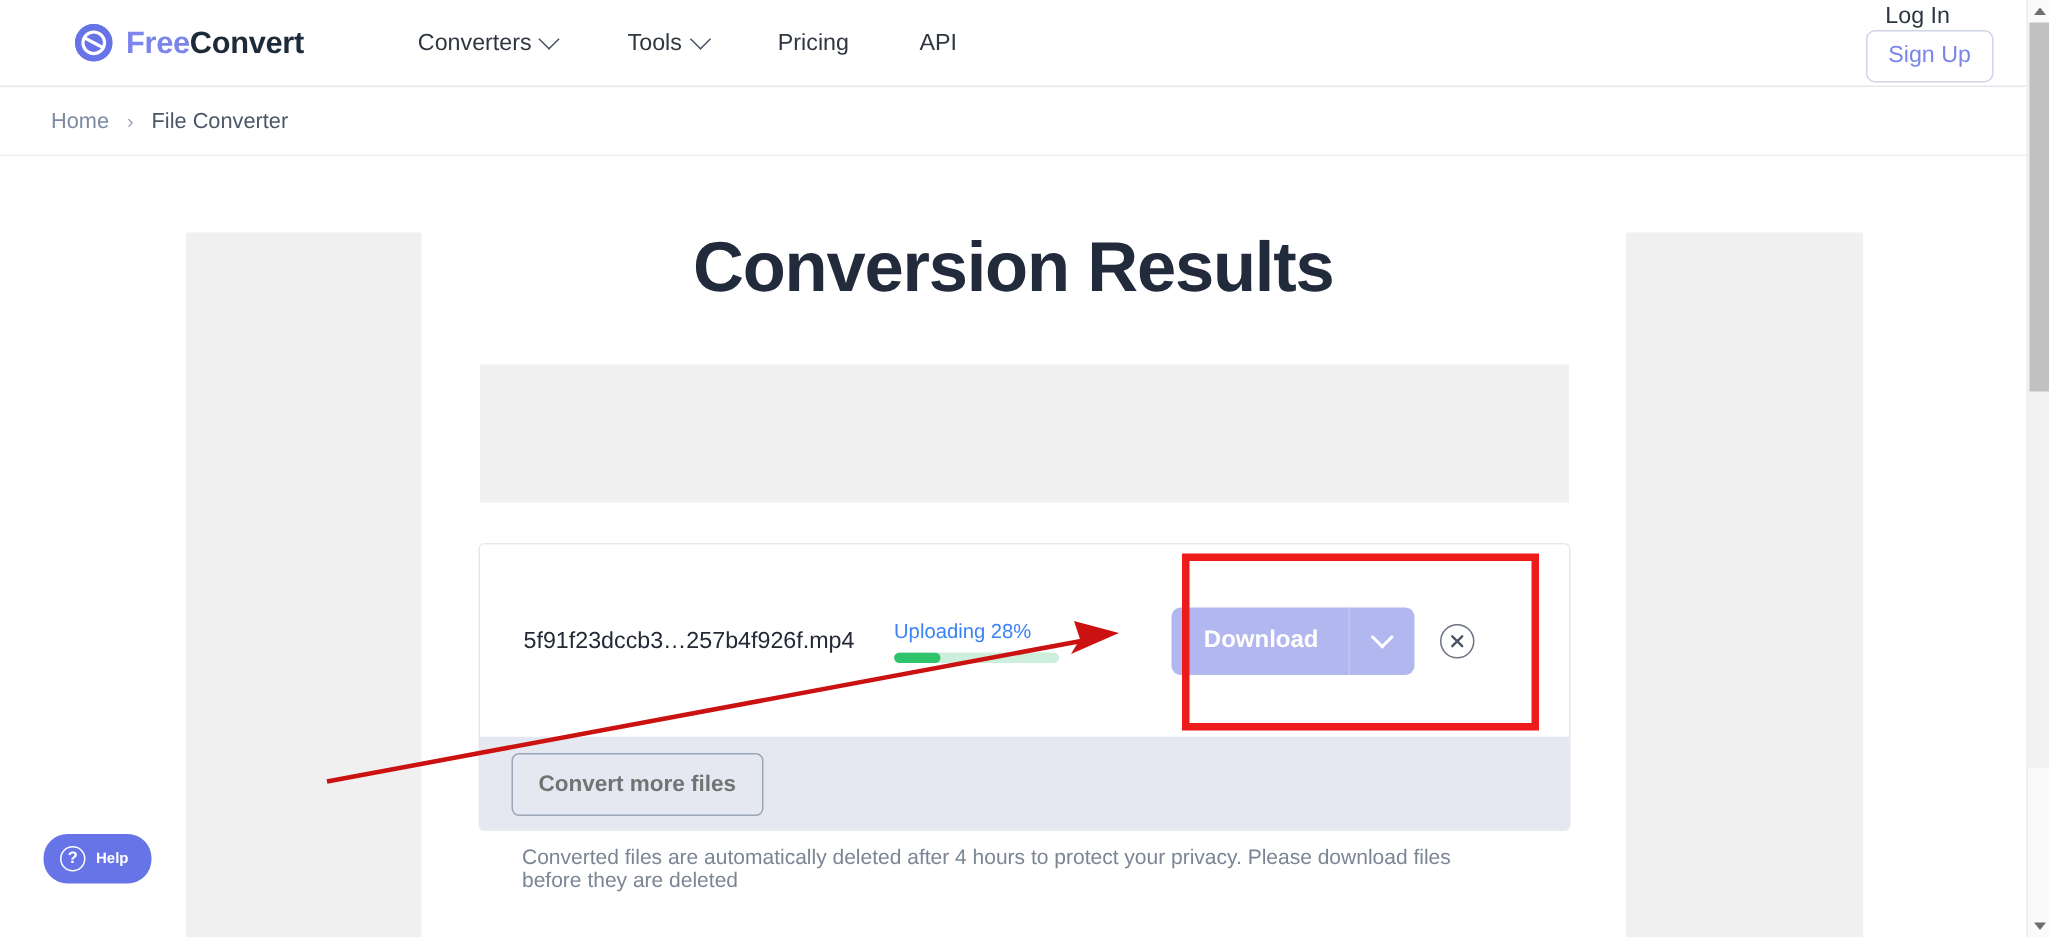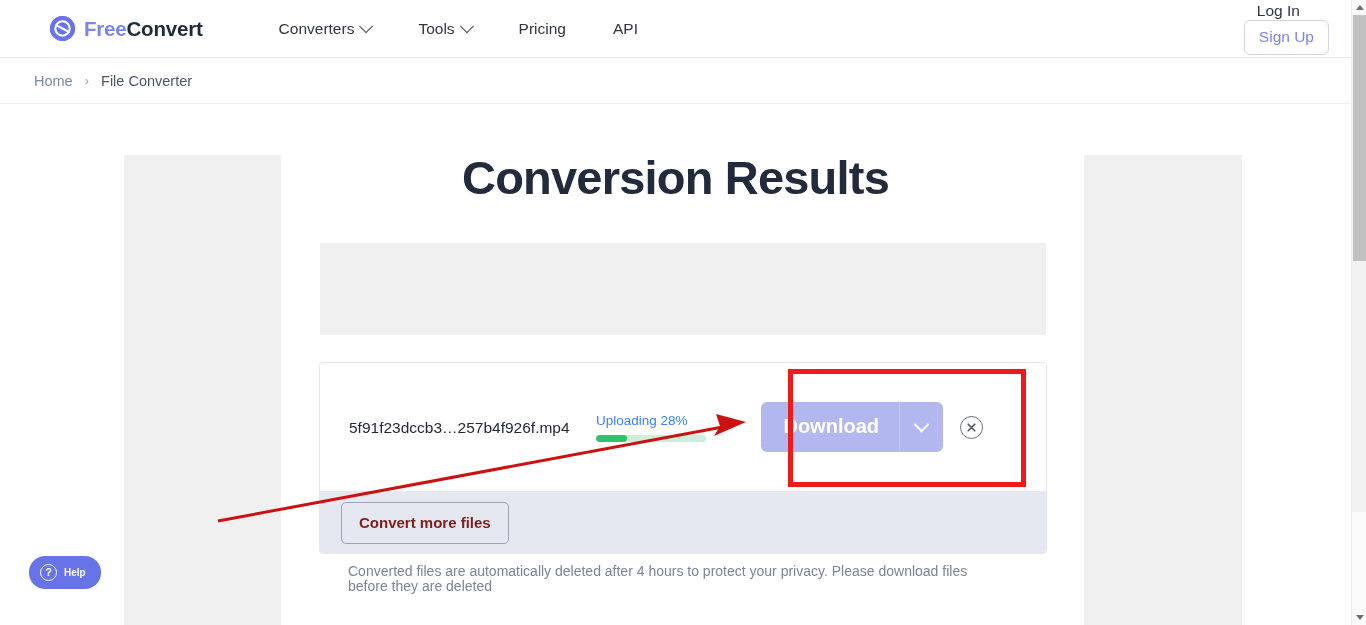--- a/index.html
+++ b/index.html
@@ -157,21 +157,21 @@
   .row-actions {
     margin-left: auto; display: flex; align-items: center; gap: 17px;
     padding-right: 45px;
   }
   .download-group {
     display: flex; align-items: stretch;
     background: #b2b7ef; border-radius: 6px; overflow: hidden;
     cursor: pointer;
   }
   .download-main {
-    font-size: 20px; font-weight: 700; color: #ffffff;
+    font-size: 16px; font-weight: 700; color: #ffffff;
     padding: 13px 20px 14px 22px; white-space: nowrap;
   }
   .download-caret {
     width: 44px; display: flex; align-items: center; justify-content: center;
     border-left: 1px solid #c2c6f3;
   }
   .caret-glyph {
     width: 11px; height: 11px;
     border-right: 2px solid #ffffff; border-bottom: 2px solid #ffffff;
     transform: rotate(45deg) translate(-2px,-2px);
@@ -182,21 +182,21 @@
     display: flex; align-items: center; justify-content: center;
     cursor: pointer; flex: none;
   }
   .remove-btn svg { display: block; }
 
   .card-footer {
     height: 63px; background: #e5e8f0;
     display: flex; align-items: center; padding-left: 21px;
   }
   .convert-more {
-    font-size: 15px; font-weight: 700; color: #7f1d1d;
+    font-size: 15px; font-weight: 700; color: #737373;
     background: transparent;
     border: 1px solid #9aa5b8; border-radius: 5px;
     padding: 11px 17px 12px; cursor: pointer; white-space: nowrap;
   }
 
   .notice {
     position: absolute; left: 348px; top: 564px;
     width: 660px;
     font-size: 14px; line-height: 15px; color: #7b8594;
   }

